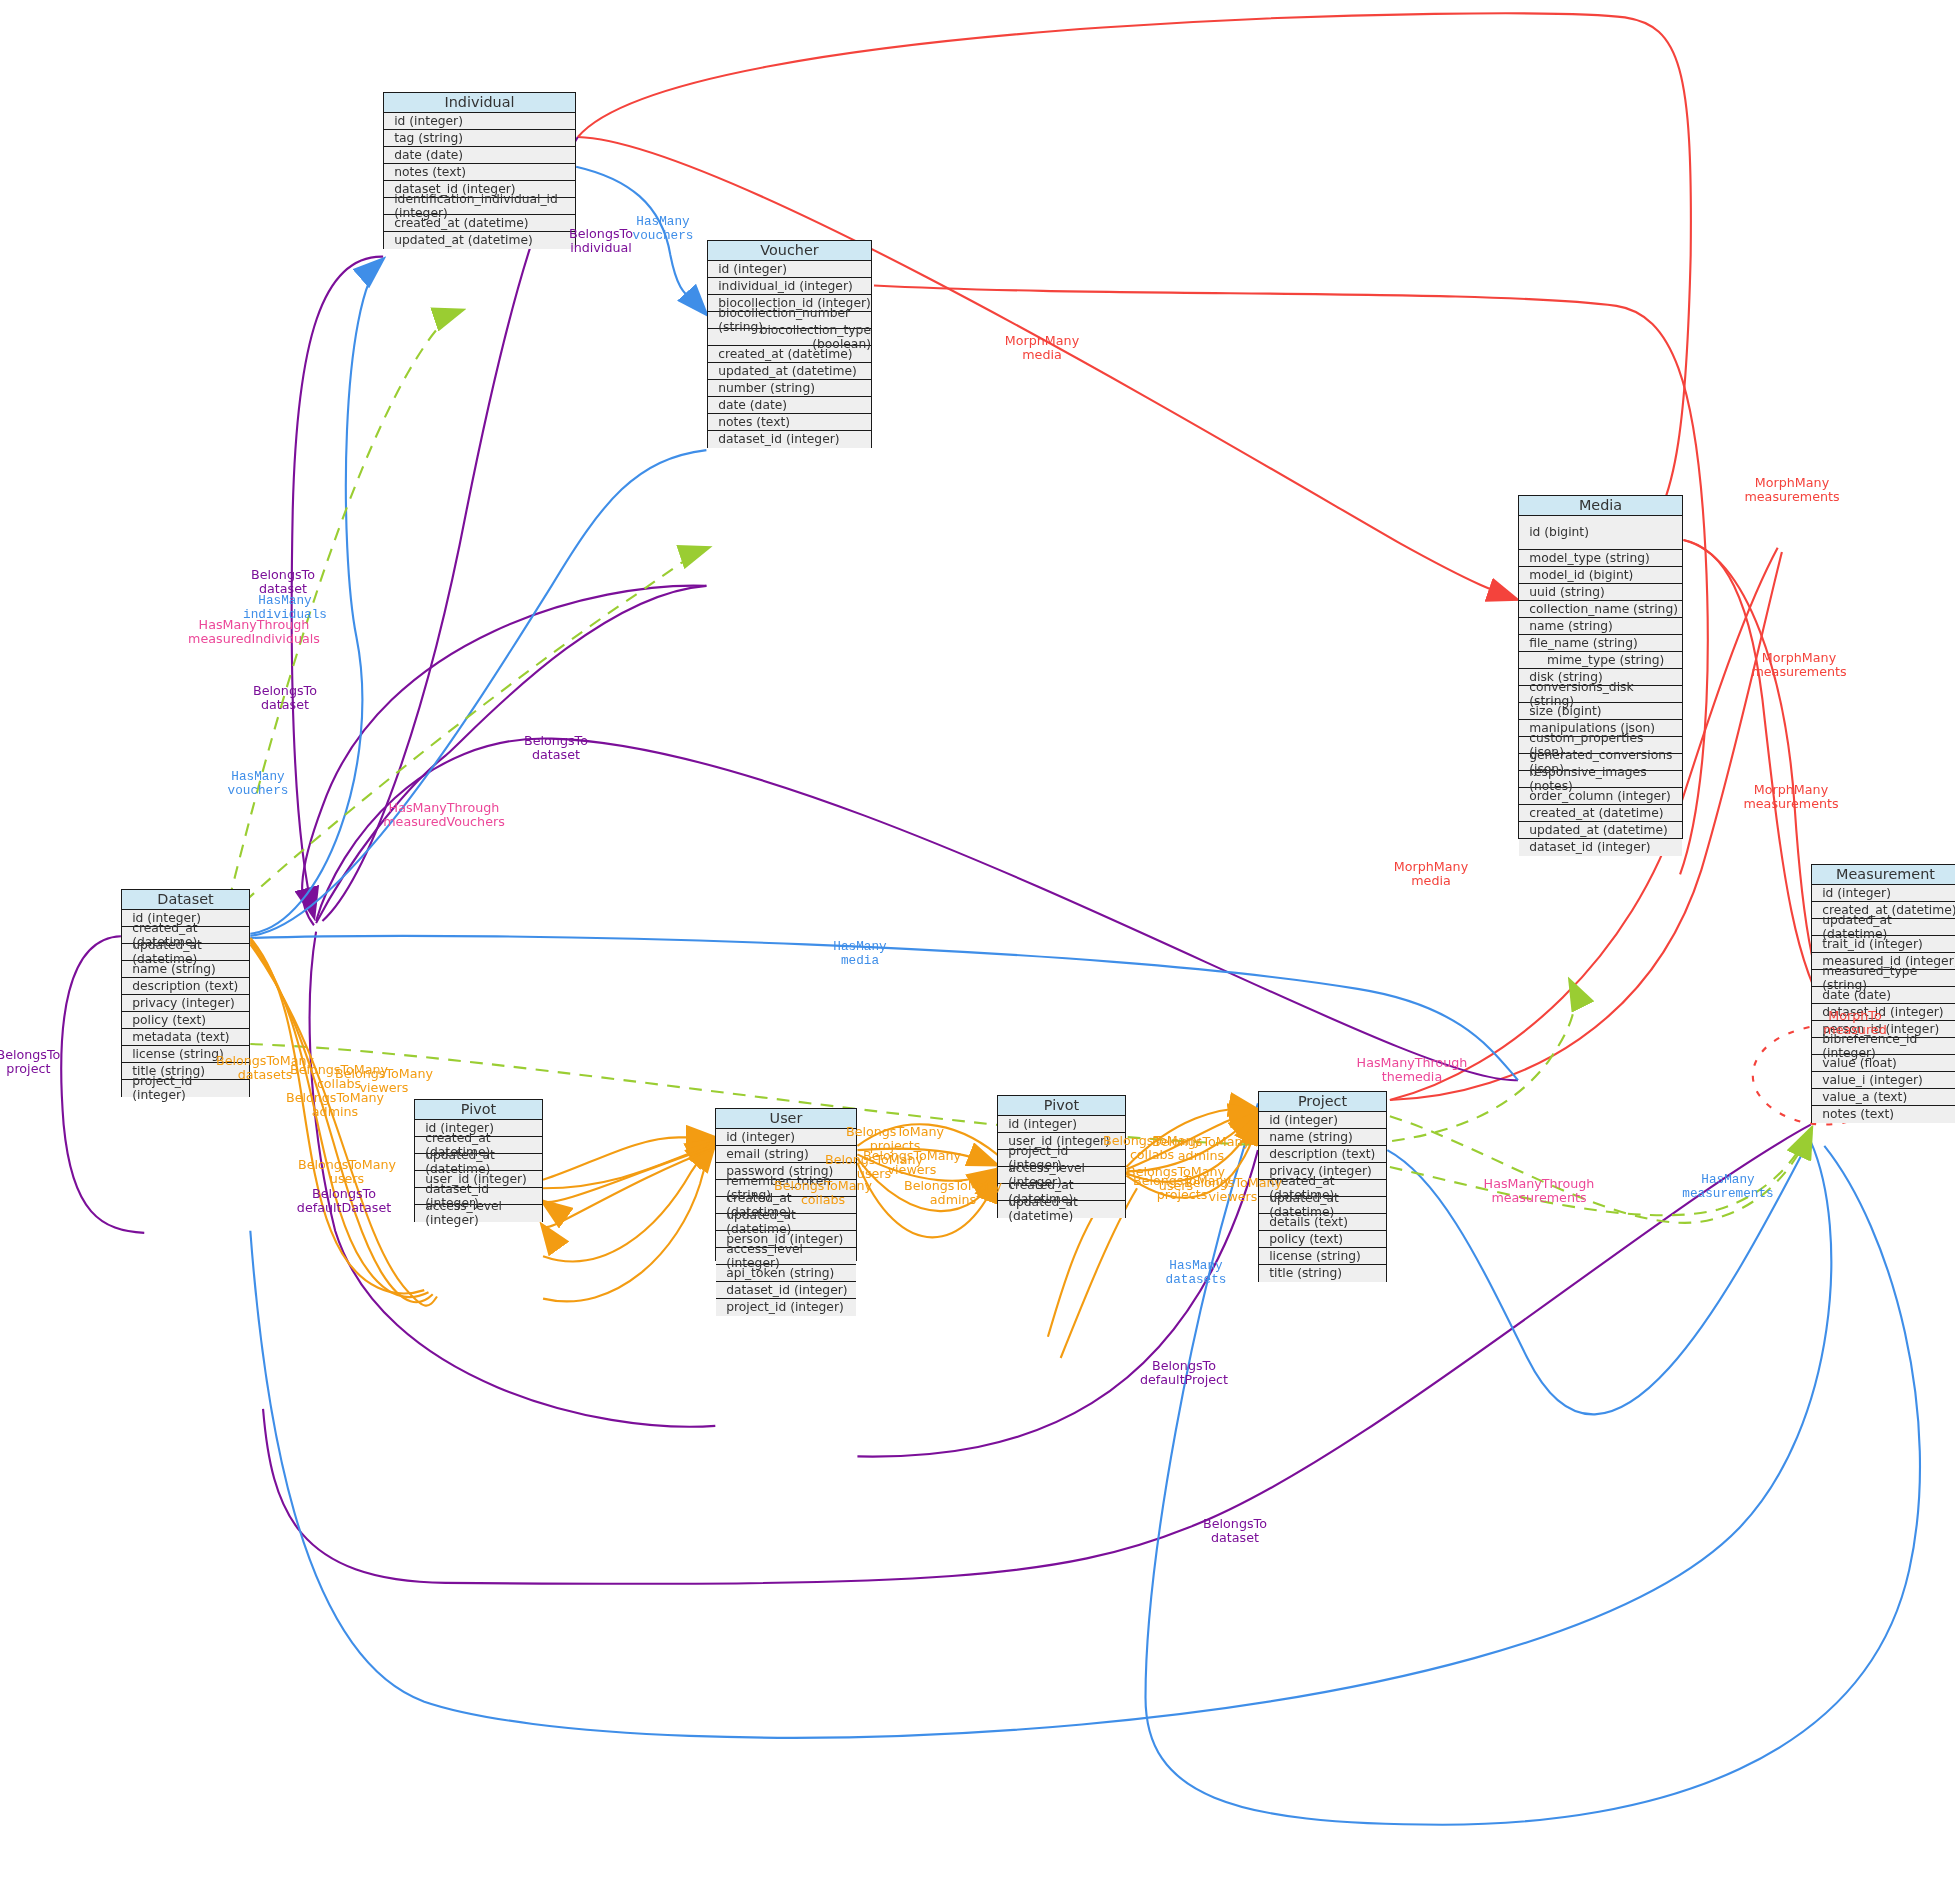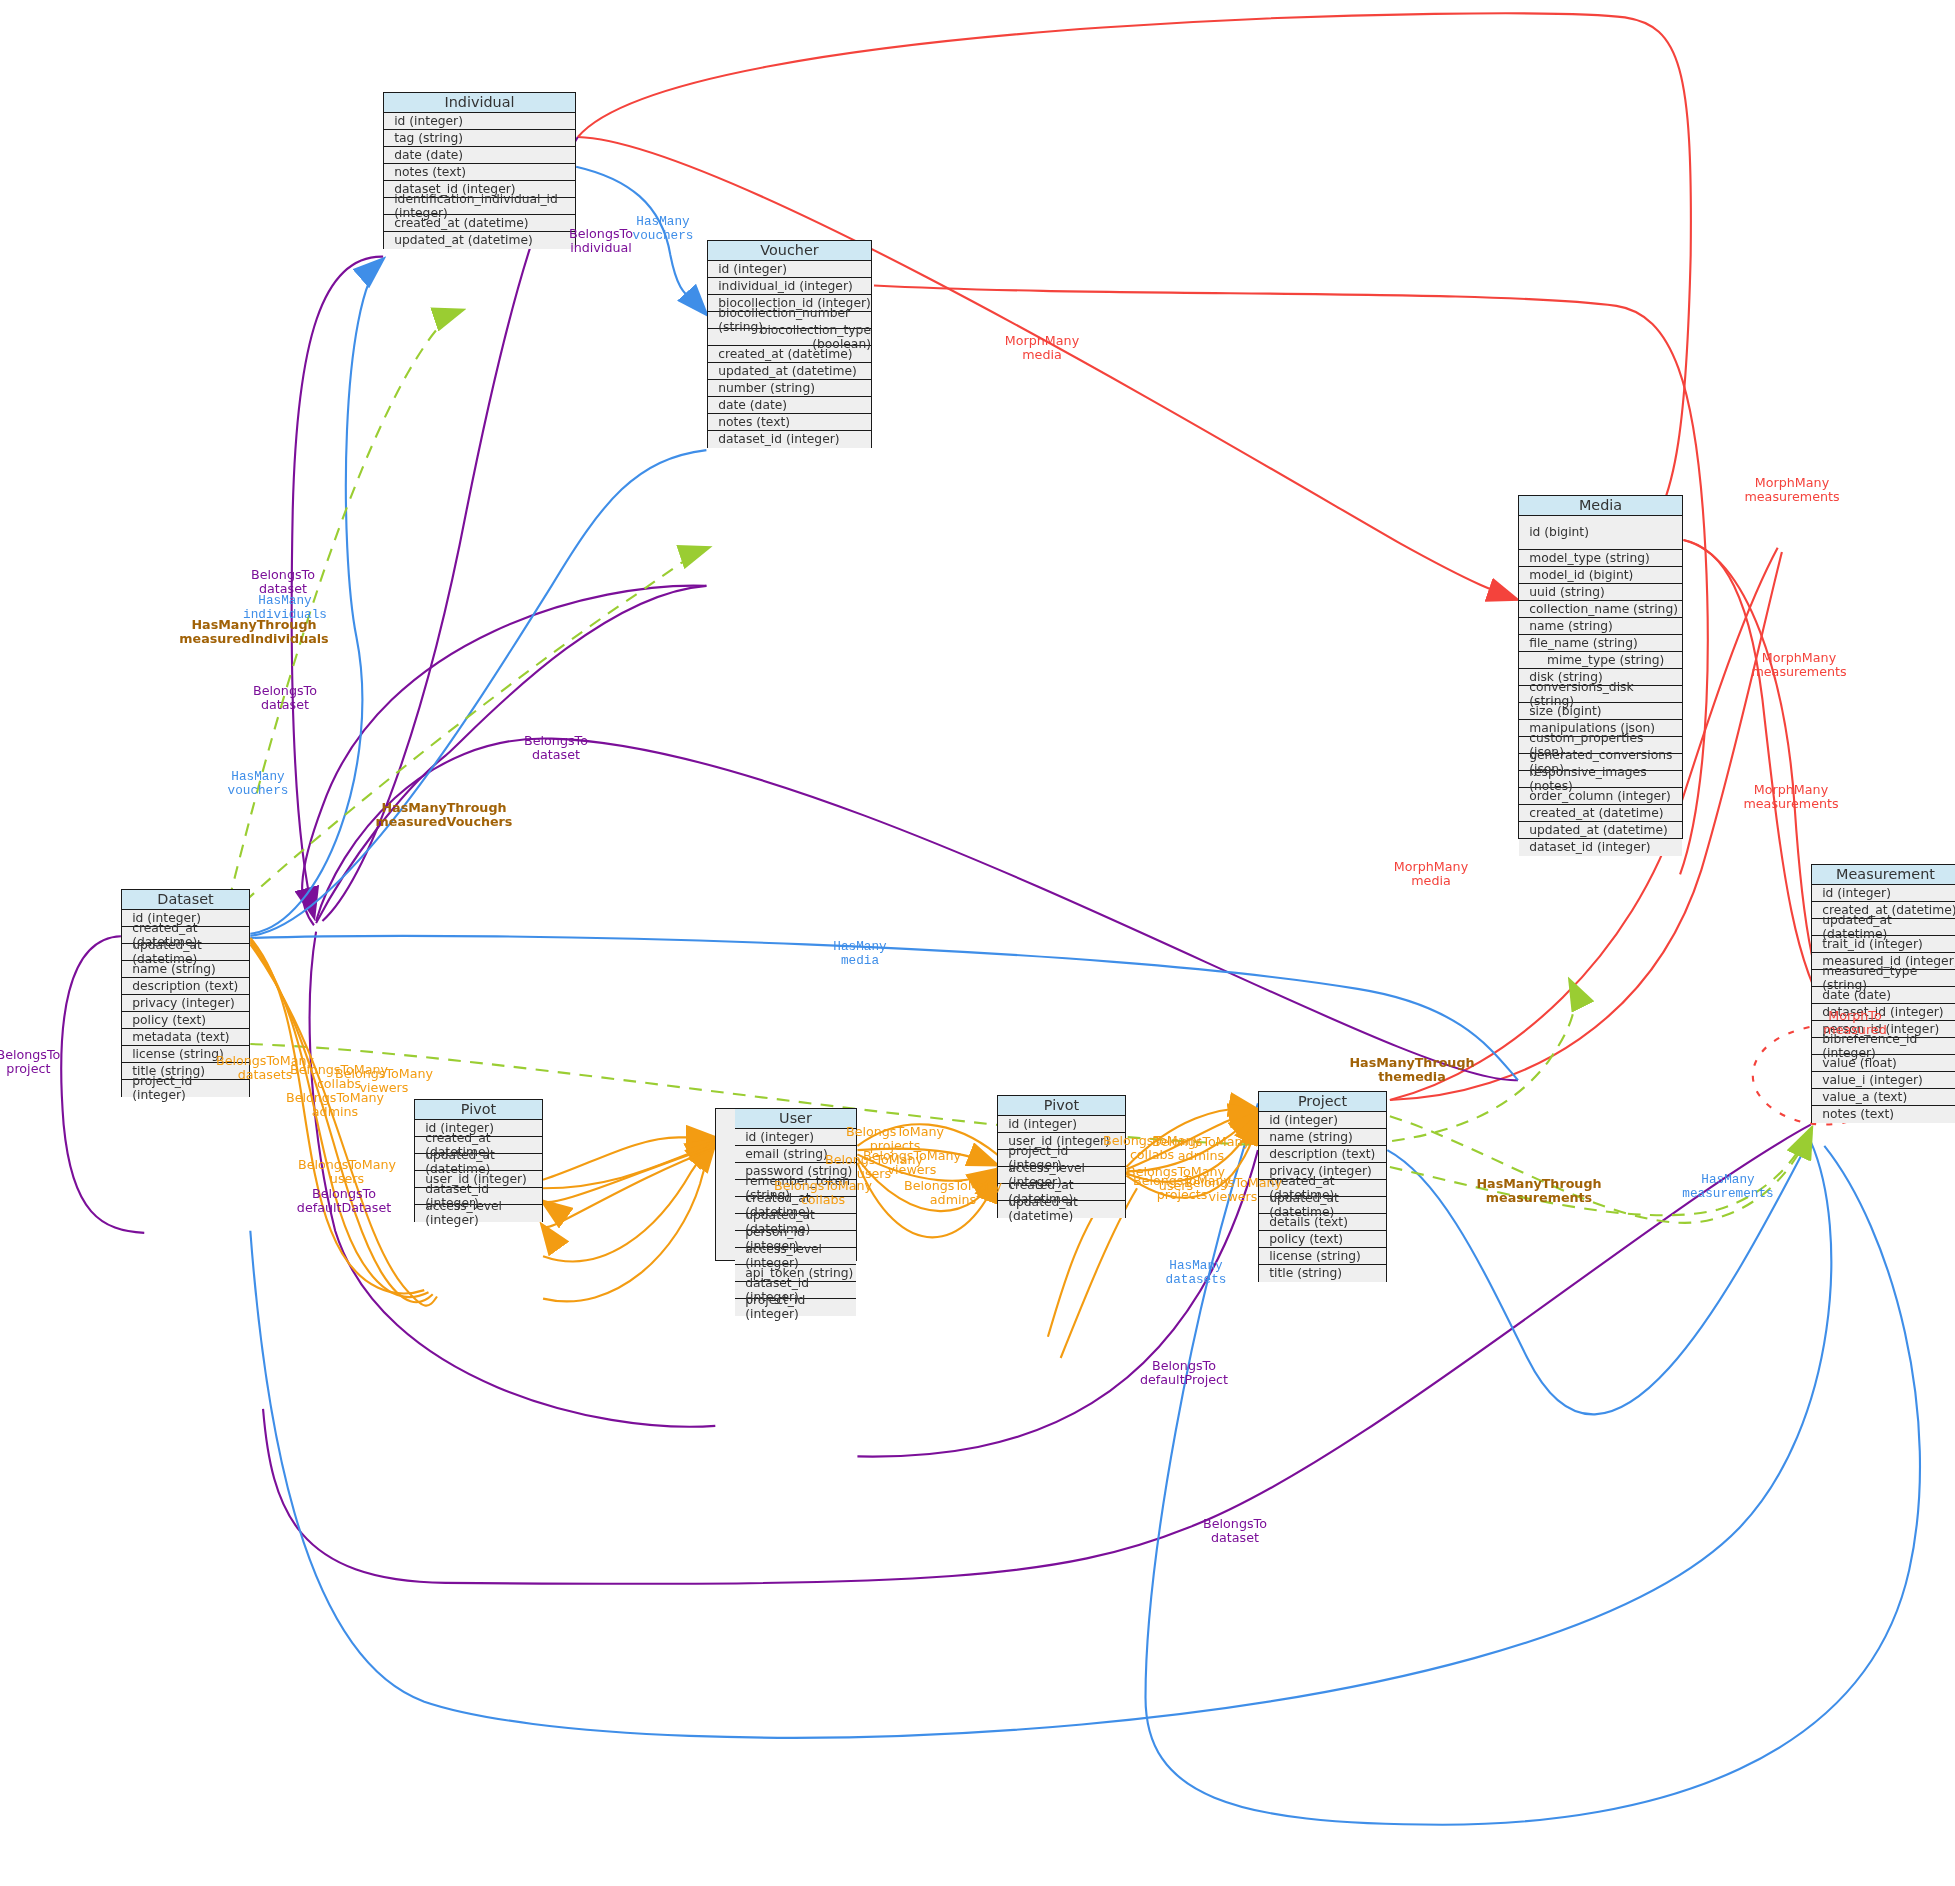--- a/index.html
+++ b/index.html
@@ -9,21 +9,21 @@
   .entity{position:absolute;border:1.3px solid #1a1a1a;background:#efefef;box-sizing:border-box;}
   .entity .etitle{background:#cfe8f3;border-bottom:1.3px solid #1a1a1a;text-align:center;
      font-size:14.4px;color:#333333;line-height:1;display:flex;align-items:center;justify-content:center;}
   .entity .field{border-bottom:0.8px solid #1a1a1a;background:#efefef;color:#333;
      font-size:12.3px;padding-left:10.2px;display:flex;align-items:center;box-sizing:border-box;}
   .entity .field:last-child{border-bottom:none;}
   .elabel{position:absolute;font-size:12.7px;line-height:1.12;text-align:center;
      white-space:pre;transform:translate(-50%,-50%);pointer-events:none;}
   .lbl-purple{color:#7b0f99;}
   .lbl-blue{color:#3f8ee8;font-family:Liberation Mono, monospace;}
-  .lbl-green{color:#a16207;font-weight:bold;}
+  .lbl-green{color:#ec4899;}
   .lbl-orange{color:#f39c12;}
   .lbl-red{color:#f4433c;}
 </style>
 </head>
 <body>
 
 <div id="canvas">
 
   <svg id="edges" viewBox="0 0 4608 4446" xmlns="http://www.w3.org/2000/svg">
     <defs>
@@ -193,21 +193,21 @@
       </div>
       <div class="entity" style="left: 414px; top: 1099px; width: 129px; height: 123px;">
         <div class="etitle" style="height: 18.7px;">Pivot</div>
         <div class="field" style="height: 17px;">id (integer)</div>
         <div class="field" style="height: 17px;">created_at (datetime)</div>
         <div class="field" style="height: 17px;">updated_at (datetime)</div>
         <div class="field" style="height: 17px;">user_id (integer)</div>
         <div class="field" style="height: 17px;">dataset_id (integer)</div>
         <div class="field" style="height: 17px;">access_level (integer)</div>
       </div>
-      <div class="entity" style="left: 715px; top: 1108px; width: 142px; height: 153px; padding-left: 19px;">
+      <div class="entity" style="left: 715px; top: 1108px; width: 142px; height: 153px;">
         <div class="etitle" style="height: 18.7px;">User</div>
         <div class="field" style="height: 17px;">id (integer)</div>
         <div class="field" style="height: 17px;">email (string)</div>
         <div class="field" style="height: 17px;">password (string)</div>
         <div class="field" style="height: 17px;">remember_token (string)</div>
         <div class="field" style="height: 17px;">created_at (datetime)</div>
         <div class="field" style="height: 17px;">updated_at (datetime)</div>
         <div class="field" style="height: 17px;">person_id (integer)</div>
         <div class="field" style="height: 17px;">access_level (integer)</div>
         <div class="field" style="height: 17px;">api_token (string)</div>

